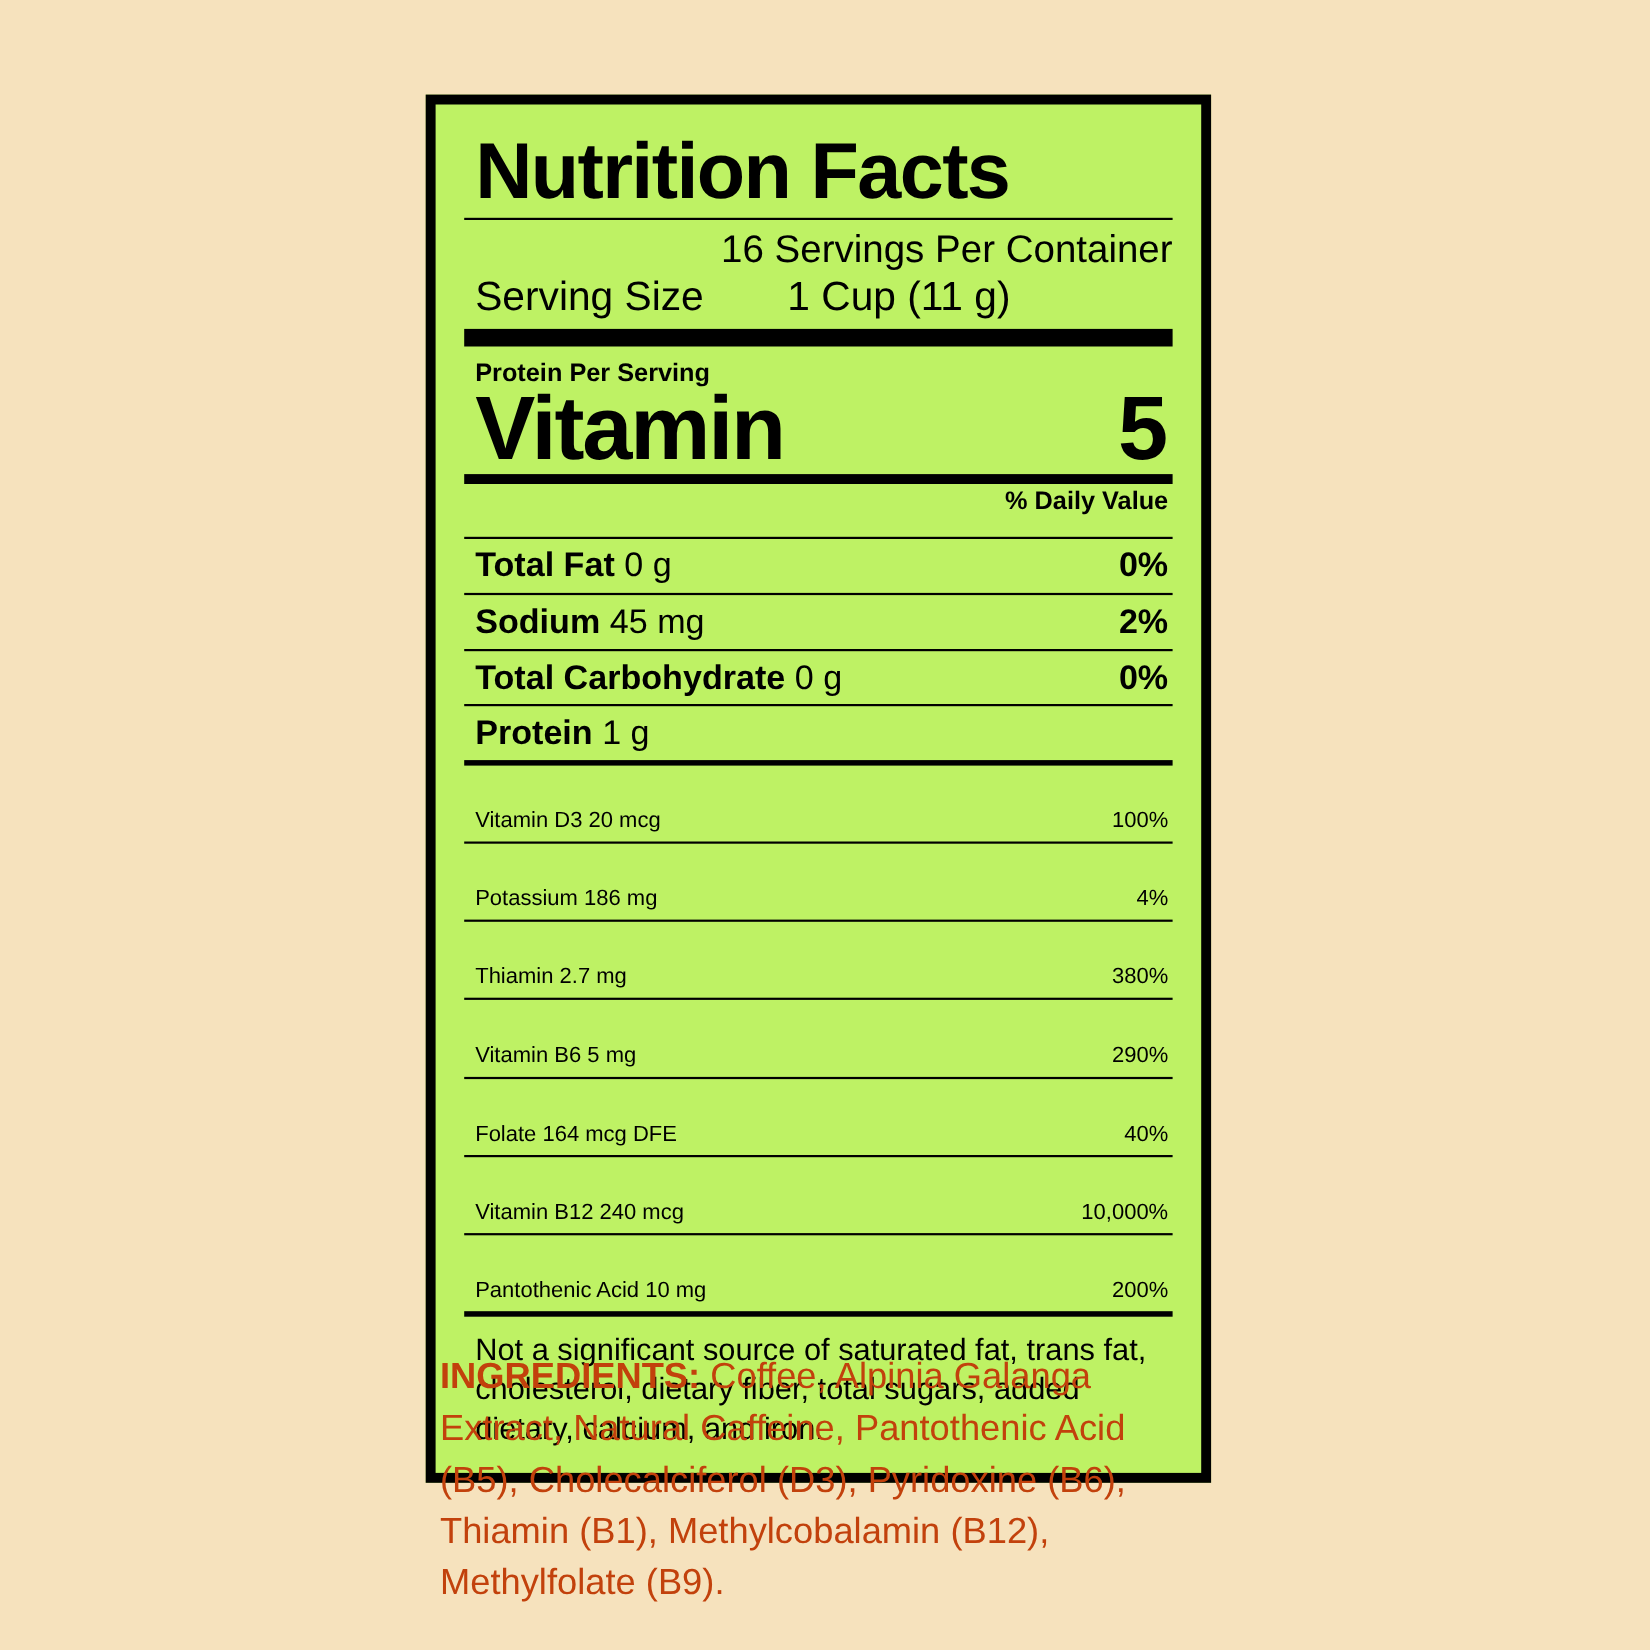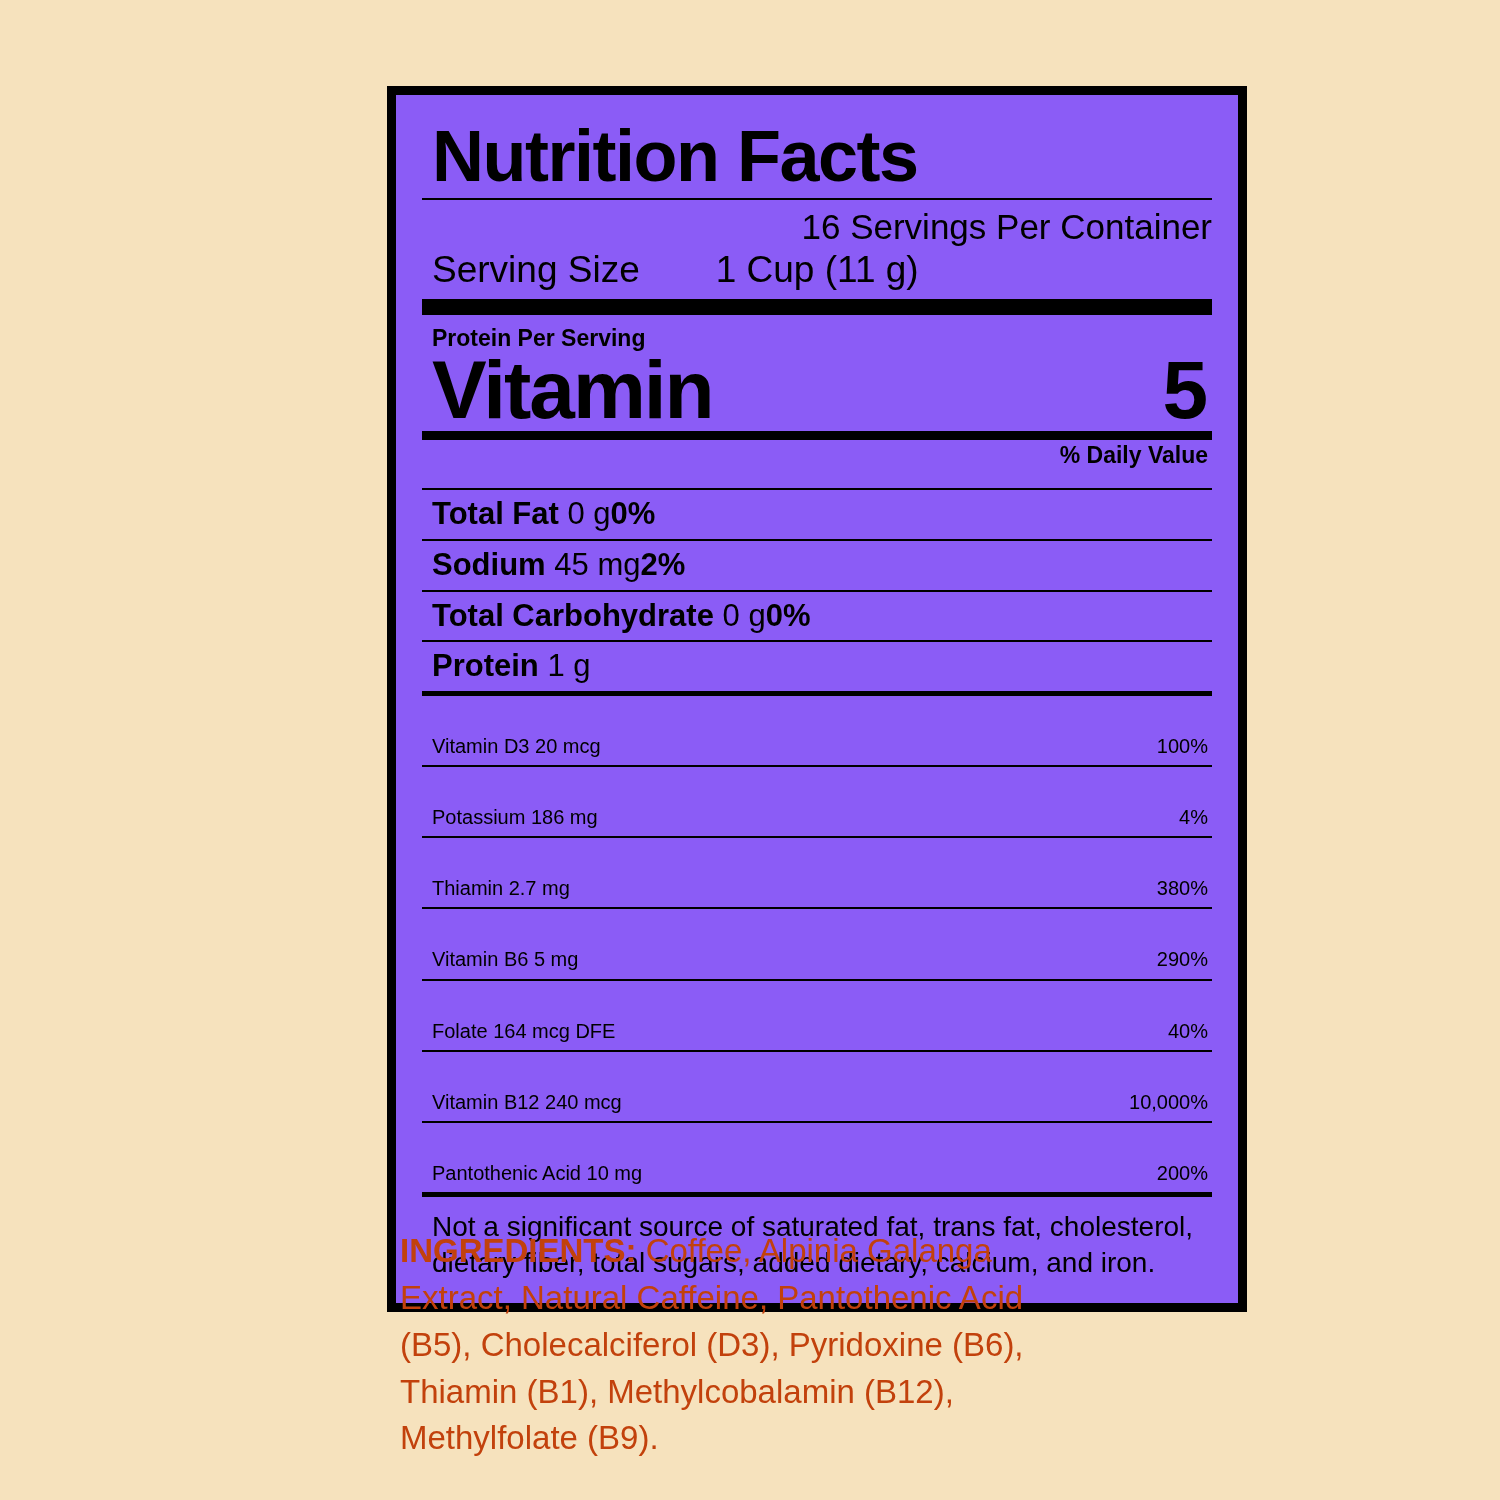--- a/index.html
+++ b/index.html
@@ -18,23 +18,23 @@
     position: relative;
     width: 1500px;
     height: 1500px;
   }
 
   
   .nf-panel {
     position: absolute;
     left: 387px;
     top: 86px;
-    width: 860px;
+    width: 714px;
     box-sizing: border-box;
-    background: #8b5cf6;
+    background: #bef264;
     border: 9px solid #000000;
     padding: 22px 26px 20px 26px;
   }
 
   .nf-title {
     font-size: 72px;
     font-weight: bold;
     line-height: 0.98;
     letter-spacing: -1.5px;
     margin: 4px 0 6px 10px;
@@ -87,20 +87,21 @@
 
   .dv-header {
     text-align: right;
     font-size: 23px;
     font-weight: bold;
     padding: 2px 4px 19px 0;
   }
 
   .nutrient-row {
     display: flex;
+    justify-content: space-between;
     align-items: baseline;
     font-size: 31px;
     padding: 6px 4px 6px 10px;
     line-height: 1.18;
   }
   .nutrient-row .n-name b { font-weight: bold; }
   .nutrient-row .n-dv { font-weight: normal; }
   .nutrient-row.bold-dv .n-dv { font-weight: bold; }
 
   .vit-row {

